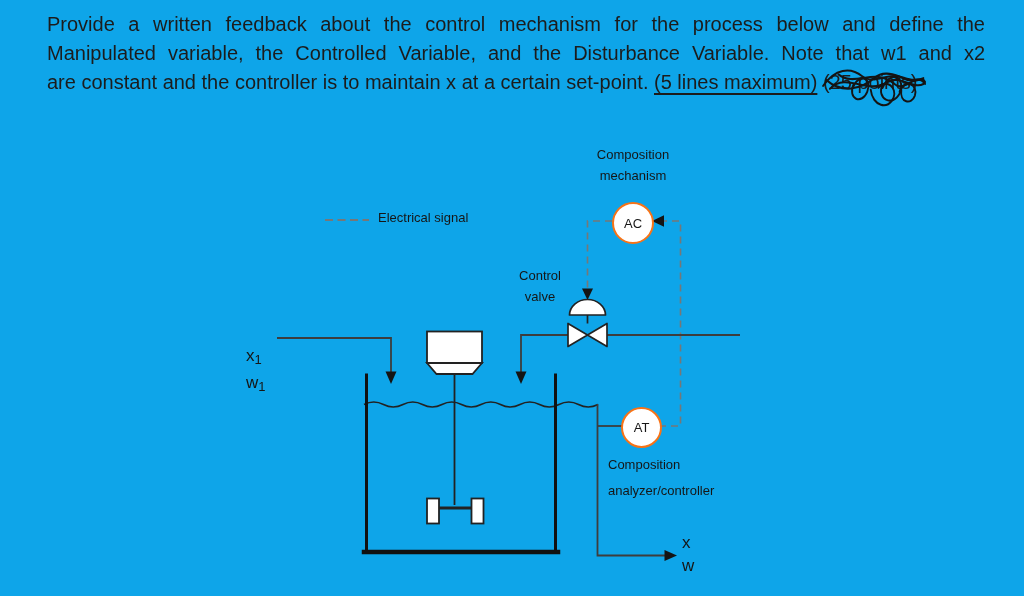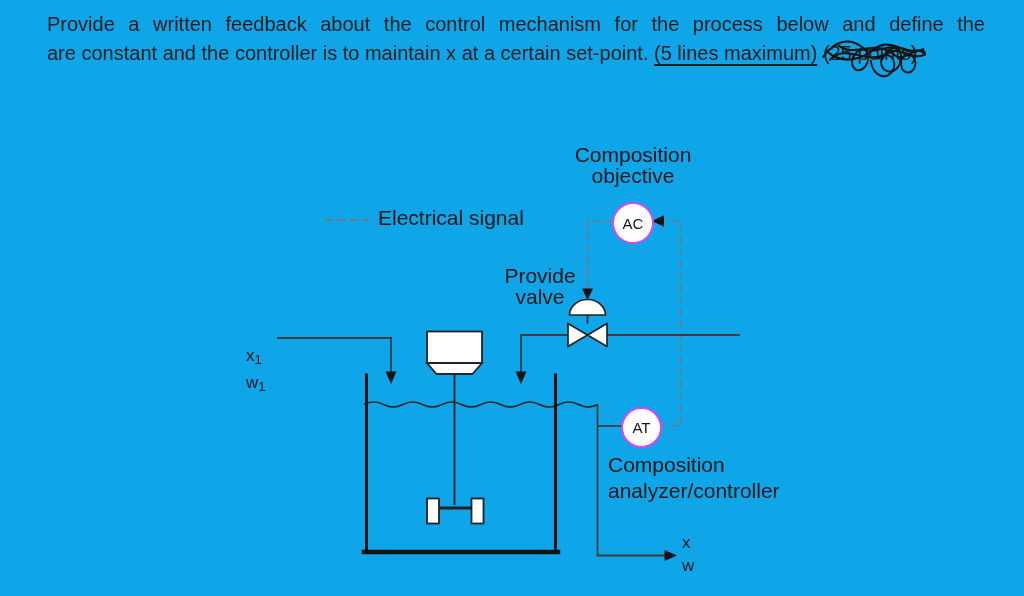--- a/index.html
+++ b/index.html
@@ -9,34 +9,35 @@
   
   .question{position:absolute;left:47px;top:10px;width:938px;font-size:20px;line-height:29px;color:#1c1c1c;}
   .q-line{text-align:justify;text-align-last:justify;}
   .q-line.last{text-align:left;text-align-last:auto;white-space:nowrap;}
   .u-seg{text-decoration:underline;text-underline-offset:4px;text-decoration-thickness:1.8px;margin-top:16px;}
   .scribble-wrap{position:relative;display:inline-block;}
   .scribble-svg{position:absolute;left:-5px;top:-11px;width:calc(100% + 16px);height:52px;pointer-events:none;}
 
   
   .diagram-svg{position:absolute;left:0;top:0;width:1024px;height:596px;}
-  .dlabel{position:absolute;font-size:21px;line-height:21px;color:#161616;}
+  .dlabel{position:absolute;font-size:13px;line-height:21px;color:#161616;}
   .center{text-align:center;}
-  .inst-circle{position:absolute;border:2px solid #d946ef;border-radius:50%;background:#fff;
-               display:flex;align-items:center;justify-content:center;font-size:15px;color:#161616;}
+  .inst-circle{position:absolute;border:2px solid #f97316;border-radius:50%;background:#fff;
+               display:flex;align-items:center;justify-content:center;font-size:13px;color:#161616;}
   .stream-label{position:absolute;font-size:17px;line-height:23px;color:#161616;}
   .sub{font-size:13px;vertical-align:-3px;}
 </style>
 </head>
 <body>
 
 <div class="page">
 
   <div class="question">
     <div class="q-line">Provide a written feedback about the control mechanism for the process below and define the</div>
+    <div class="q-line">Manipulated variable, the Controlled Variable, and the Disturbance Variable. Note that w1 and x2</div>
     <div class="q-line last"><span>are constant and the controller is to maintain x at a certain set-point. </span><span class="u-seg">(5 lines maximum)</span><span> </span><span class="scribble-wrap"><span>(25 points)</span><svg class="scribble-svg" viewBox="0 0 130 54" preserveAspectRatio="none">
           <g fill="none" stroke="#141414" stroke-width="2.2" stroke-linecap="round">
             <path d="M6,30 C20,12 38,10 52,20 S85,14 100,22 S122,18 126,26"></path>
             <path d="M10,24 C28,38 50,34 66,22 C84,8 104,30 124,22"></path>
             <path d="M14,33 C34,15 58,40 82,26 C96,18 112,34 124,28"></path>
             <path d="M24,18 C44,32 66,10 90,28 C102,38 116,14 126,28"></path>
             <path d="M40,34 c8,-20 24,-12 18,2 c-6,14 -24,8 -16,-8"></path>
             <path d="M76,32 c10,-20 28,-10 20,6 c-8,14 -28,6 -20,-10"></path>
             <path d="M62,34 c2,17 21,22 27,8 c4,-10 -8,-20 -18,-10"></path>
             <path d="M96,36 c6,-14 22,-8 18,4 c-4,10 -18,8 -16,-6"></path>
@@ -98,27 +99,27 @@
 
     <g fill="none" stroke="#111" stroke-linecap="square">
       <line x1="366.5" y1="375" x2="366.5" y2="552" stroke-width="3"></line>
       <line x1="555.5" y1="375" x2="555.5" y2="552" stroke-width="3"></line>
       <line x1="364" y1="552" x2="558" y2="552" stroke-width="4.5"></line>
     </g>
   </svg>
 
   <div class="dlabel center" style="left:553px;top:144px;width:160px;">
     <div>Composition</div>
-    <div>objective</div>
+    <div>mechanism</div>
   </div>
 
   <div class="dlabel" style="left:378px;top:207px;">Electrical signal</div>
 
   <div class="dlabel center" style="left:490px;top:265px;width:100px;">
-    <div>Provide</div>
+    <div>Control</div>
     <div>valve</div>
   </div>
 
   <div class="inst-circle" style="left:612px;top:202px;width:38px;height:38px;">
     <span>AC</span>
   </div>
 
   <div class="inst-circle" style="left:621px;top:407px;width:37px;height:37px;">
     <span>AT</span>
   </div>

